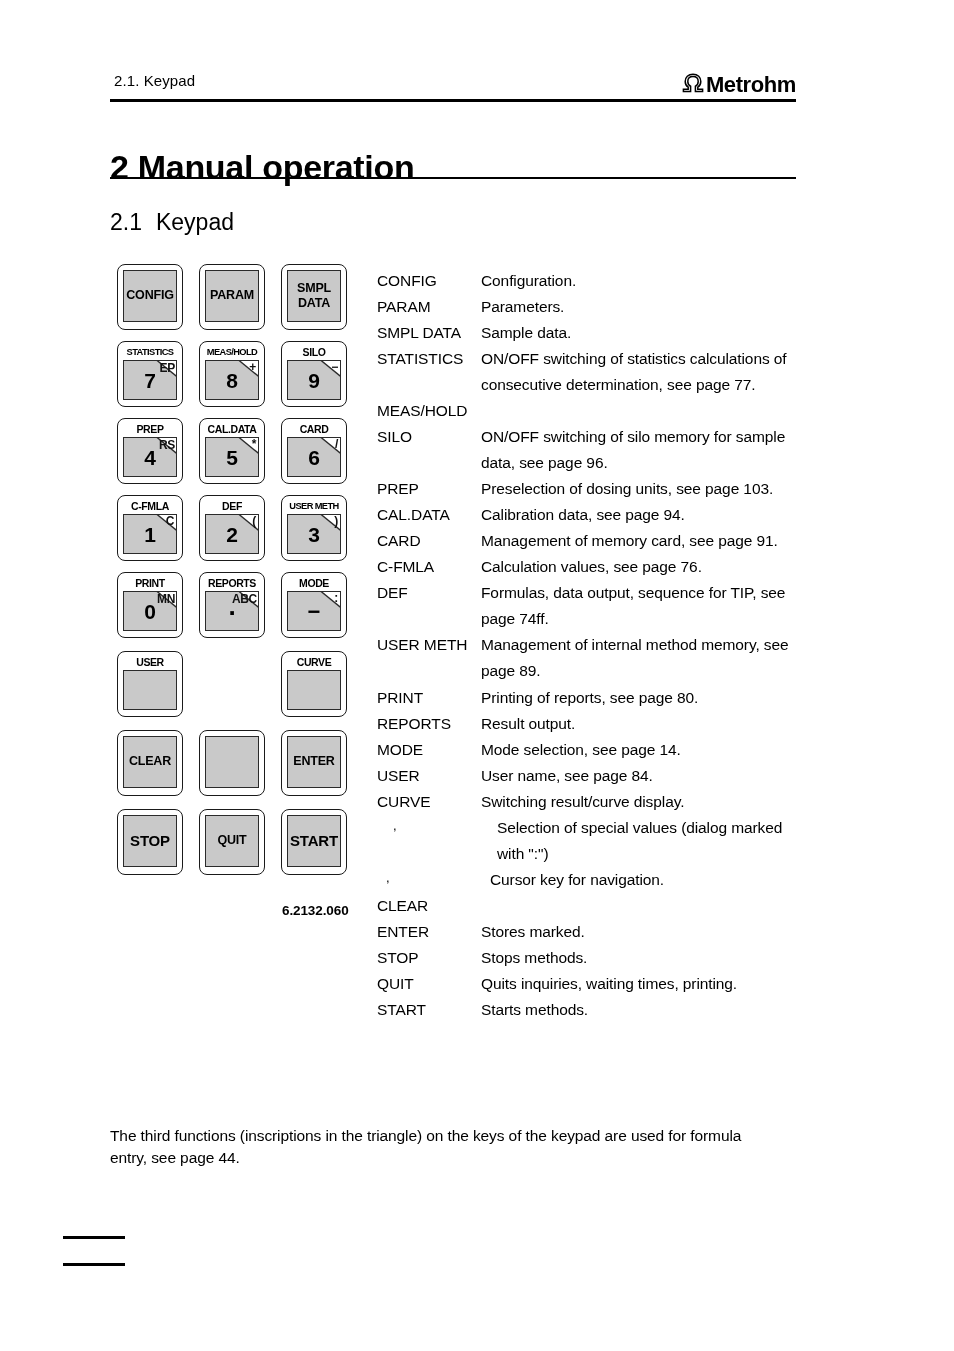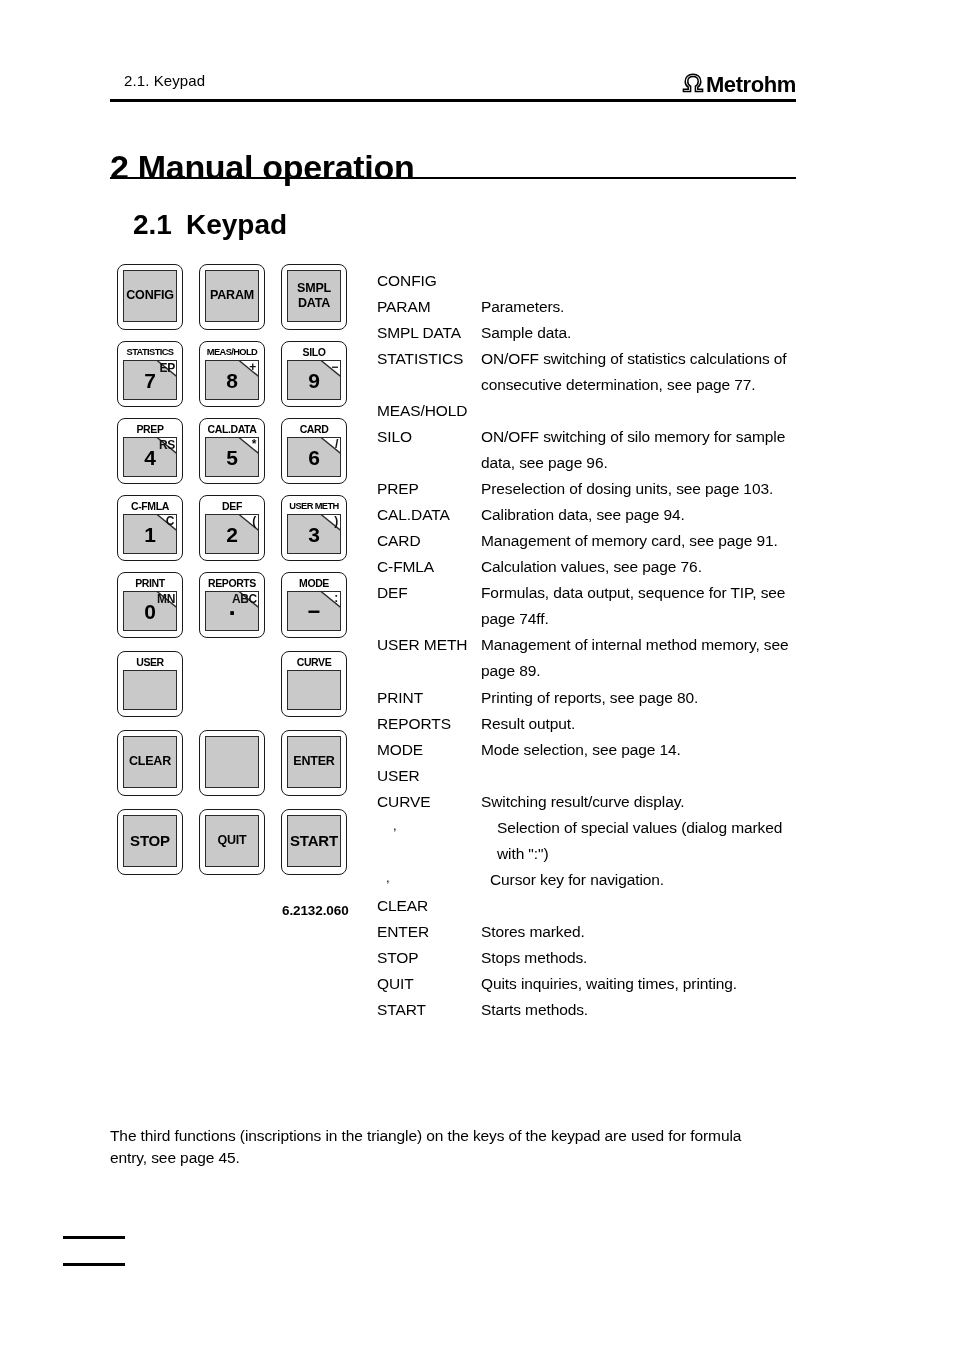--- a/index.html
+++ b/index.html
@@ -25,21 +25,21 @@
   
   .header {
     position: absolute;
     left: 110px;
     top: 68px;
     width: 686px;
     height: 34px;
   }
   .header-left {
     position: absolute;
-    left: 14px;
+    left: 4px;
     top: 4px;
     font-size: 15px;
     letter-spacing: 0.1px;
   }
   .logo {
     position: absolute;
     right: 0;
     top: 0;
     height: 28px;
     display: flex;
@@ -84,23 +84,22 @@
     width: 686px;
     height: 2px;
     background: #000;
   }
 
   
   .section-title {
     position: absolute;
     left: 110px;
     top: 209px;
-    font-size: 28px;
-    font-weight: bold;
-    margin-left: 23px;
+    font-size: 23px;
+    font-weight: normal;
   }
   .section-title .num { margin-right: 14px; }
 
   
   .keypad {
     position: absolute;
     left: 117px;
     top: 264px;
     width: 240px;
   }
@@ -516,20 +515,21 @@
             <span class="cmd big">START</span>
           </div>
         </div>
       </div>
     </div>
   <div class="part-number">6.2132.060</div>
 
   <div class="desc" id="desc-list">
       <div class="desc-row">
         <div class="desc-term">CONFIG</div>
+        <div class="desc-def">Configuration.</div>
       </div>
       <div class="desc-row">
         <div class="desc-term">PARAM</div>
         <div class="desc-def">Parameters.</div>
       </div>
       <div class="desc-row">
         <div class="desc-term">SMPL DATA</div>
         <div class="desc-def">Sample data.</div>
       </div>
       <div class="desc-row">
@@ -574,20 +574,21 @@
       <div class="desc-row">
         <div class="desc-term">REPORTS</div>
         <div class="desc-def">Result output.</div>
       </div>
       <div class="desc-row">
         <div class="desc-term">MODE</div>
         <div class="desc-def">Mode selection, see page 14.</div>
       </div>
       <div class="desc-row">
         <div class="desc-term">USER</div>
+        <div class="desc-def">User name, see page 84.</div>
       </div>
       <div class="desc-row">
         <div class="desc-term">CURVE</div>
         <div class="desc-def">Switching result/curve display.</div>
       </div>
       <div class="desc-row">
         <div class="desc-term arrow">,</div>
         <div class="desc-def">Selection of special values (dialog marked with ":")</div>
       </div>
       <div class="desc-row">
@@ -608,18 +609,18 @@
       <div class="desc-row">
         <div class="desc-term">QUIT</div>
         <div class="desc-def">Quits inquiries, waiting times, printing.</div>
       </div>
       <div class="desc-row">
         <div class="desc-term">START</div>
         <div class="desc-def">Starts methods.</div>
       </div>
     </div>
 
-  <div class="note">The third functions (inscriptions in the triangle) on the keys of the keypad are used for formula entry, see page 45.</div>
+  <div class="note">The third functions (inscriptions in the triangle) on the keys of the keypad are used for formula entry, see page 44.</div>
 
   <div class="crop-mark m1"></div>
   <div class="crop-mark m2"></div>
 
 </div>
 
 </body></html>

